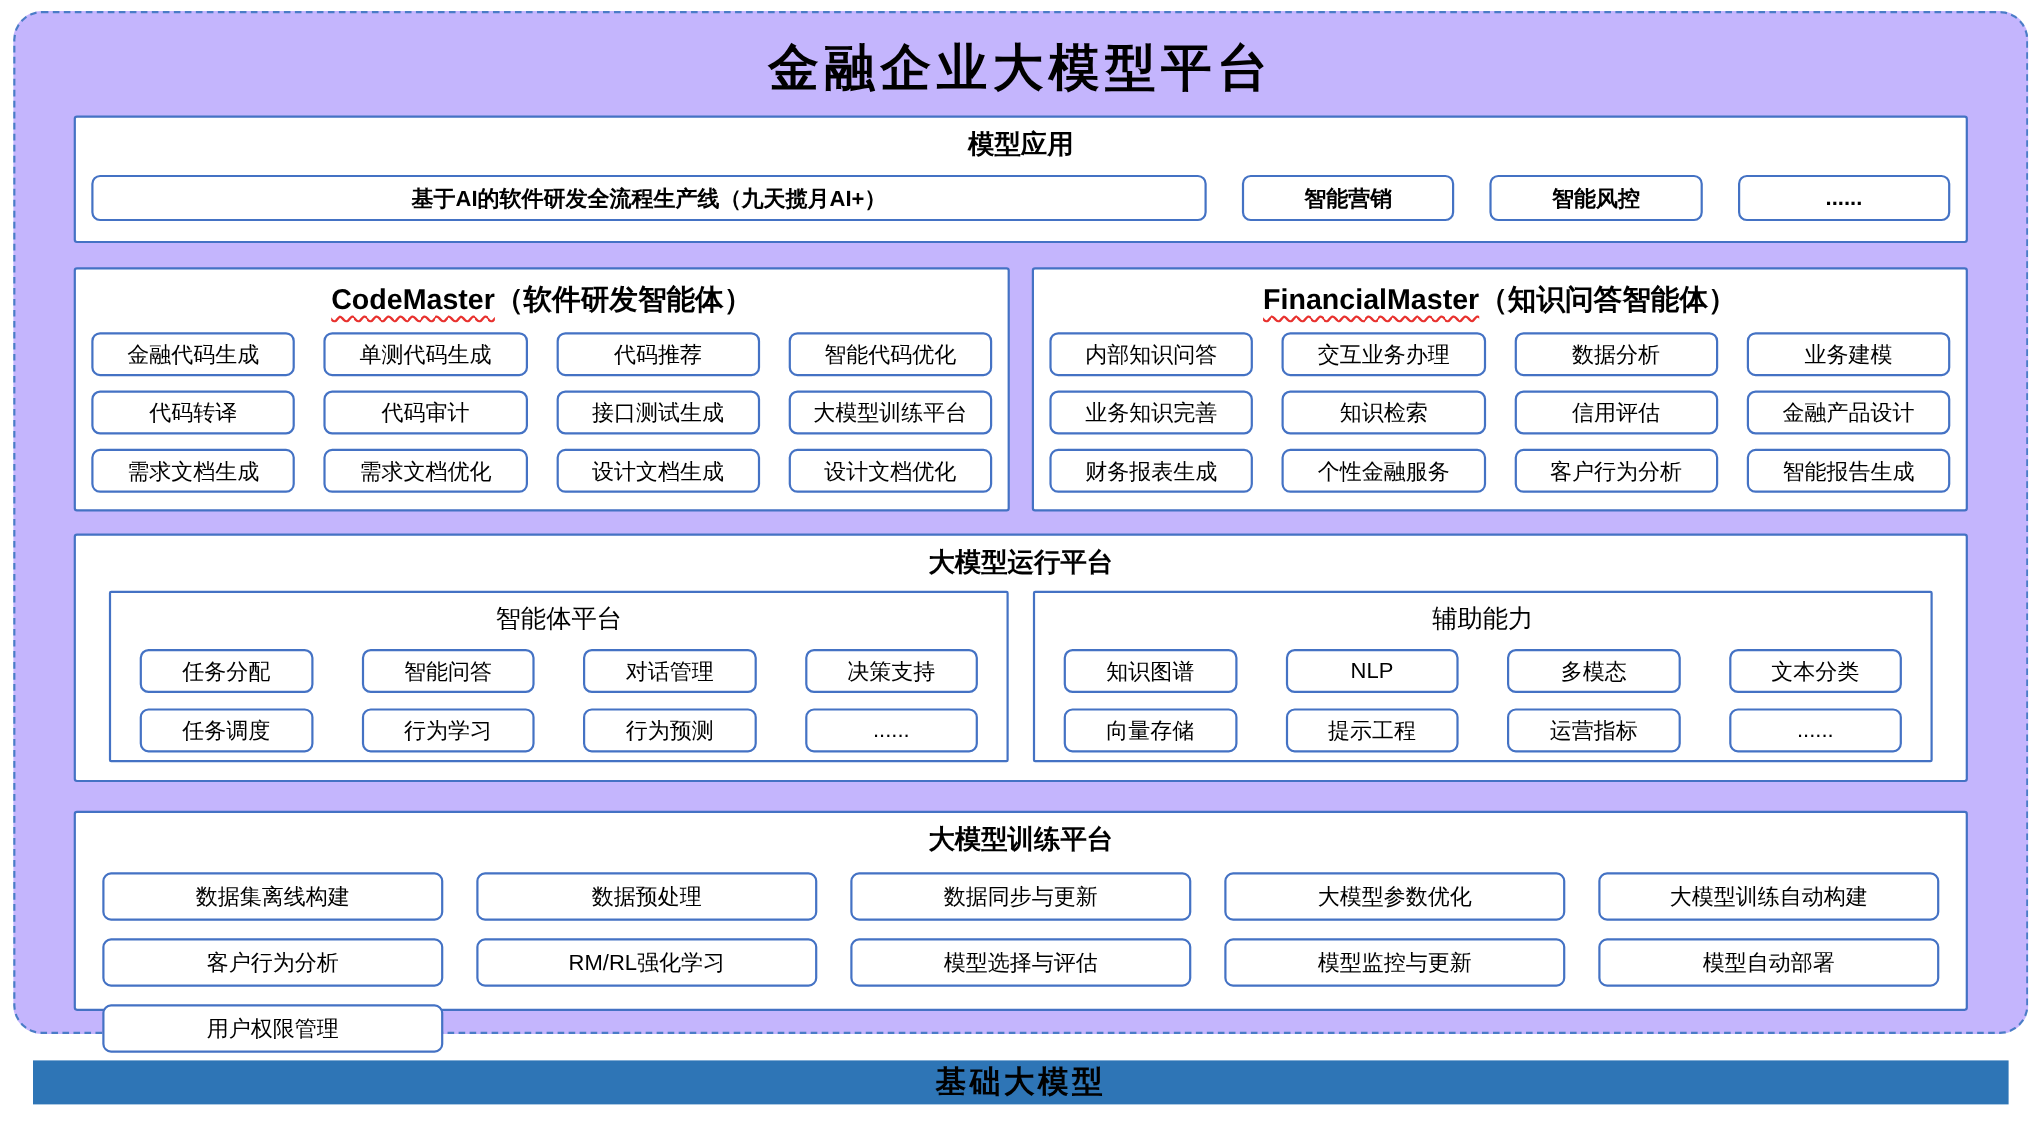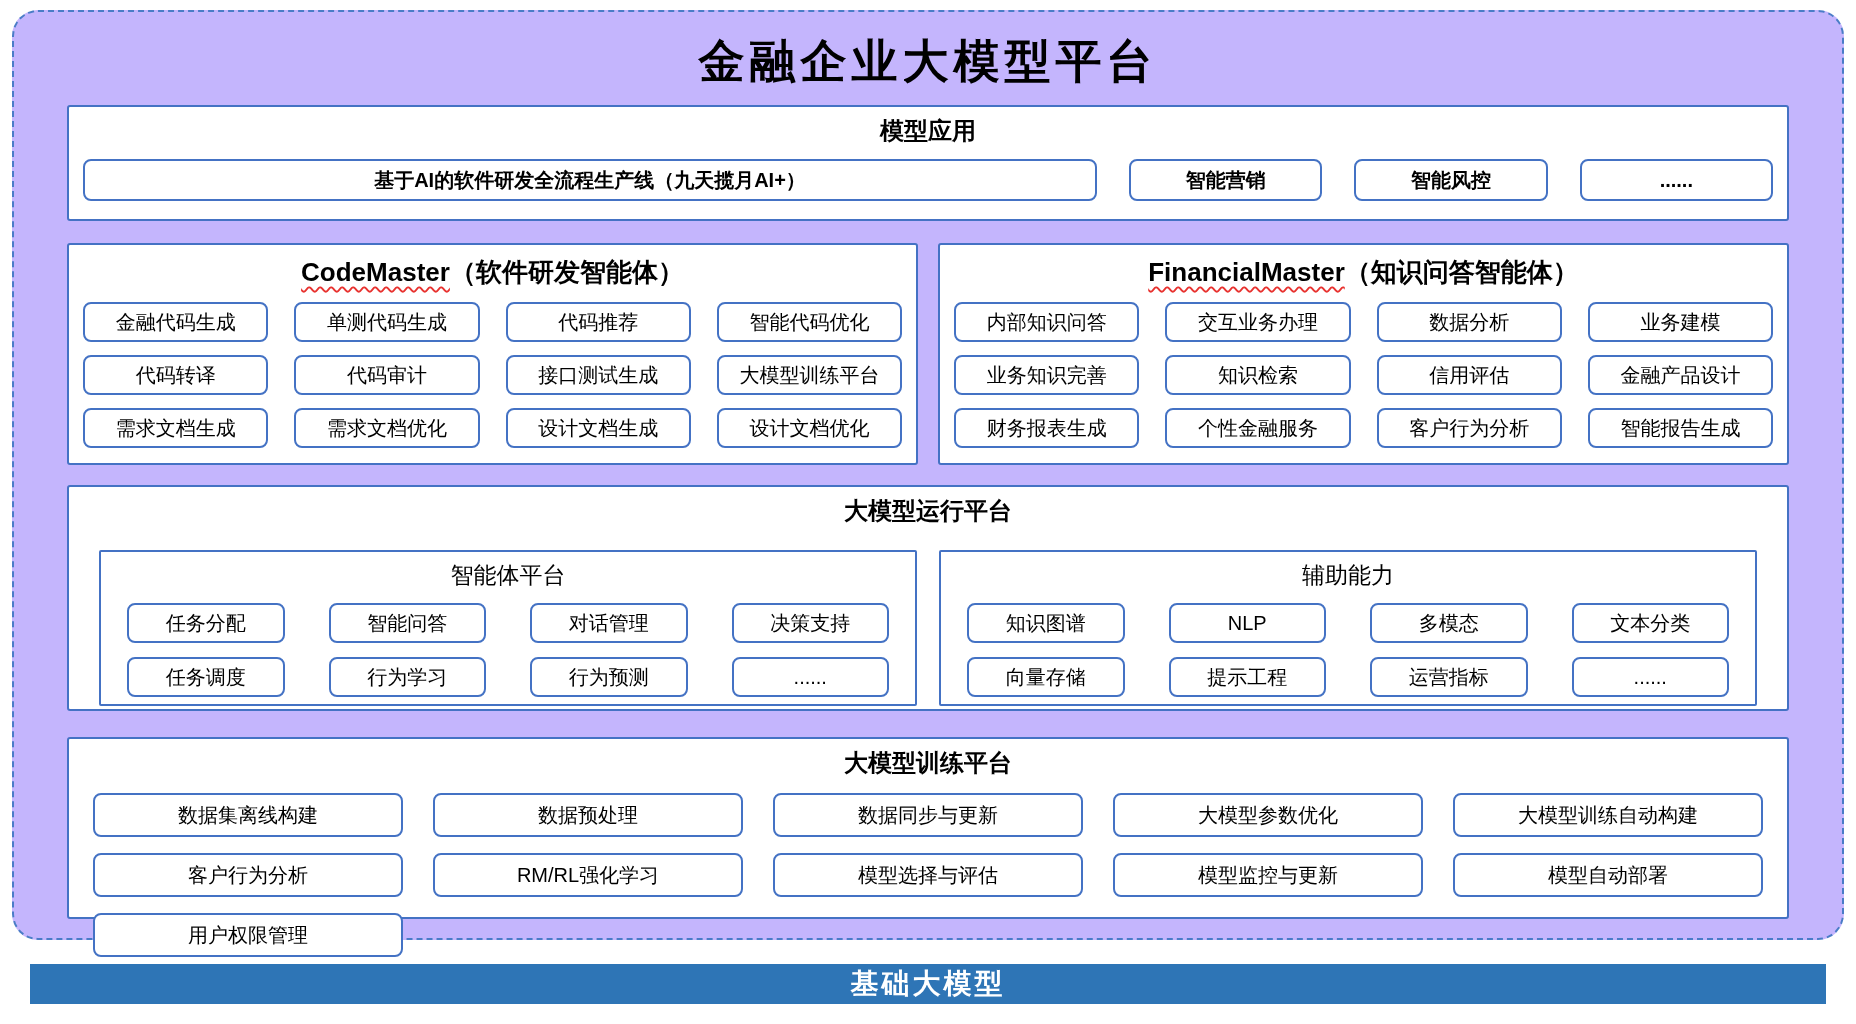--- a/index.html
+++ b/index.html
@@ -88,21 +88,20 @@
 
   
   .sec-runtime { margin-top:20px; height:226px; padding:0 30px; }
   .runtime-cols { display:flex; gap:22px; margin-top:10px; }
   .subbox {
     flex:1;
     border:2px solid #4472C4;
     border-radius:2px;
     height:156px;
     background:#fff;
-    margin-top:13px;
   }
   .sub-title {
     text-align:center;
     font-size:23px;
     font-weight:400;
     padding-top:8px;
   }
   .subgrid {
     display:grid;
     grid-template-columns:repeat(4,1fr);
@@ -120,21 +119,21 @@
     padding:14px 24px 0;
   }
   .grid6 .item { height:44px; }
 
   
   .base-bar {
     position:absolute;
     left:30px; top:964px;
     width:1796px; height:40px;
     background:#2E75B6;
-    color:#ffffff;
+    color:#000000;
     display:flex;
     align-items:center;
     justify-content:center;
     font-size:28px;
     font-weight:700;
     letter-spacing:3px;
   }
 </style>
 </head>
 <body>

